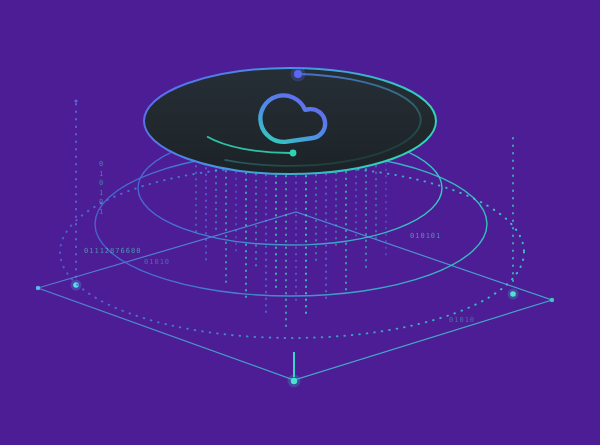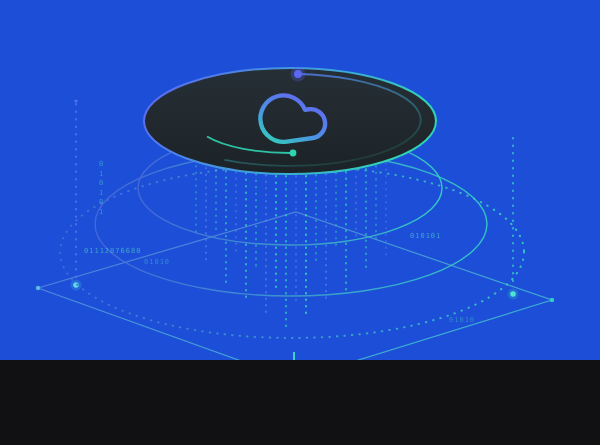--- a/index.html
+++ b/index.html
@@ -4,22 +4,22 @@
 <style>
   html, body {
     margin: 0;
     padding: 0;
     background: #111113;
     font-family: "DejaVu Sans Mono", monospace;
   }
   .stage {
     position: relative;
     width: 600px;
-    height: 360px;
-    background: #1d4ed8;
+    height: 445px;
+    background: #4c1d95;
     overflow: hidden;
   }
   .stage svg { position: absolute; left: 0; top: 0; }
   .bin {
     position: absolute;
     font: 7px/9px "DejaVu Sans Mono", monospace;
     color: #4fd8c4;
     opacity: 0.62;
     letter-spacing: 1px;
     user-select: none;

